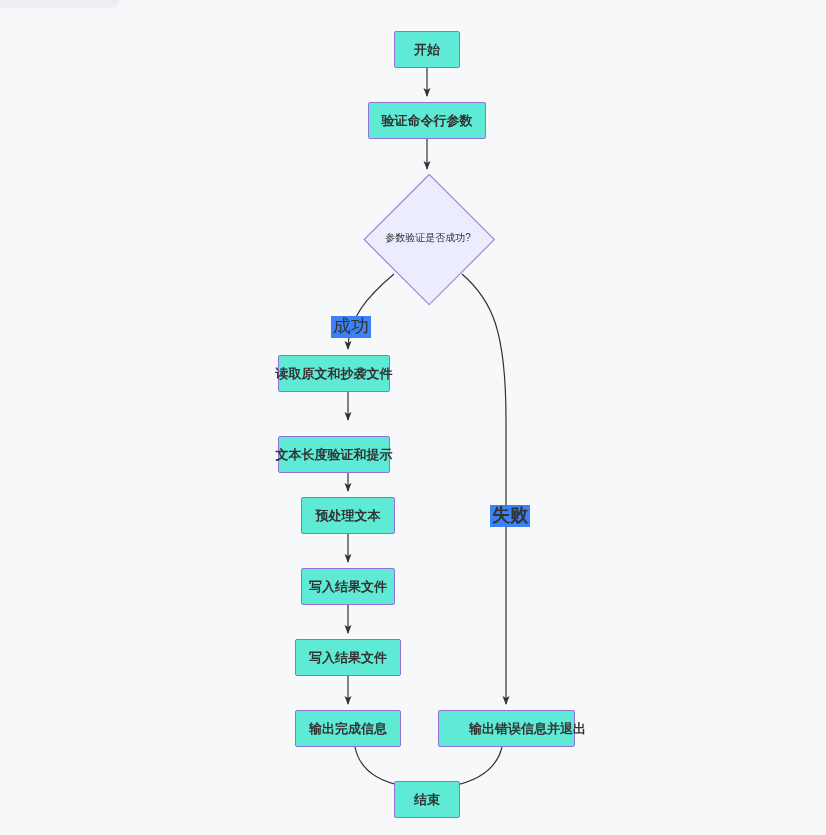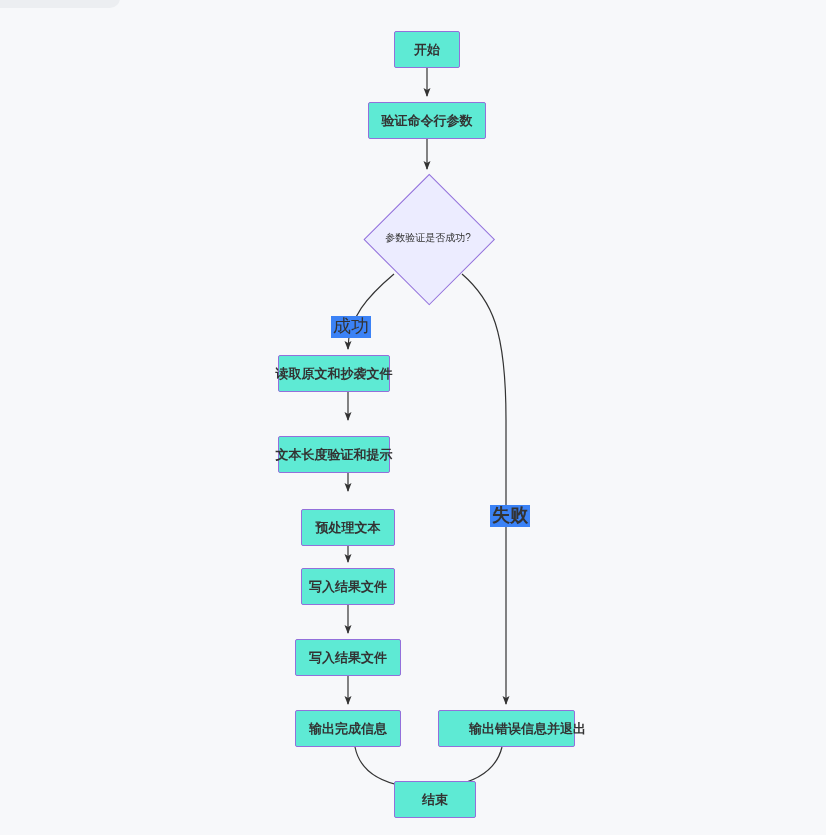--- a/index.html
+++ b/index.html
@@ -138,41 +138,41 @@
   </div>
 
   <div class="node" style="left:278px; top:355px; width:112px; height:37px;">
     <span class="node-label">读取原文和抄袭文件</span>
   </div>
 
   <div class="node" style="left:278px; top:416px; width:112px; height:37px;margin-top:20px;">
     <span class="node-label">文本长度验证和提示</span>
   </div>
 
-  <div class="node" style="left:301px; top:497px; width:94px; height:37px;margin-top:12px;">
+  <div class="node" style="left:301px; top:497px; width:94px; height:37px;">
     <span class="node-label">预处理文本</span>
   </div>
 
   <div class="node" style="left:301px; top:568px; width:94px; height:37px;">
     <span class="node-label">写入结果文件</span>
   </div>
 
   <div class="node" style="left:295px; top:639px; width:106px; height:37px;">
     <span class="node-label">写入结果文件</span>
   </div>
 
   <div class="node" style="left:295px; top:710px; width:106px; height:37px;">
     <span class="node-label">输出完成信息</span>
   </div>
 
   <div class="node" style="left:438px; top:710px; width:137px; height:37px;padding-left:42px;">
     <span class="node-label">输出错误信息并退出</span>
   </div>
 
-  <div class="node" style="left:394px; top:781px; width:82px; height:37px;">
+  <div class="node" style="left:394px; top:781px; width:66px; height:37px;">
     <span class="node-label">结束</span>
   </div>
 
   <div class="edge-label" style="left:331px; top:316px;">成功</div>
 
   <div class="edge-label" style="left:490px; top:505px;font-weight:bold;">失败</div>
 
 </div>
 
 </body></html>

